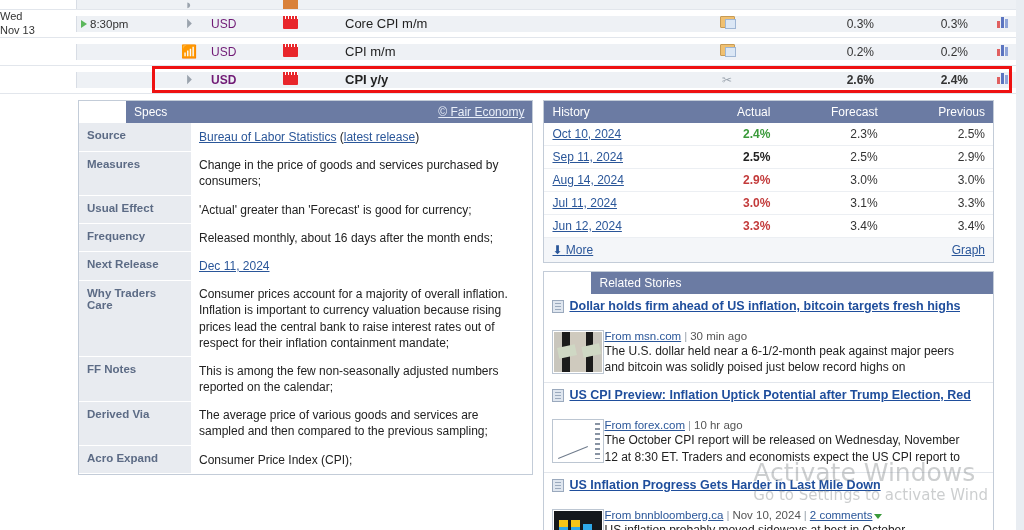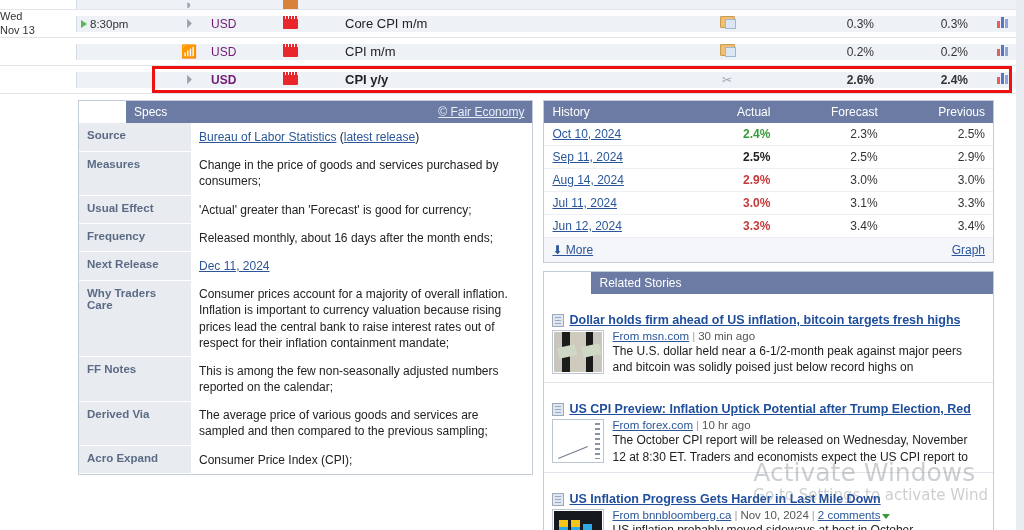--- a/index.html
+++ b/index.html
@@ -75,27 +75,27 @@
   table.hist td { font-size: 12px; padding: 4px 8px; text-align: right; border-bottom: 1px solid #eceff3; }
   table.hist td.l { text-align: left; }
   table.hist td a { color: #2a5699; }
   .v-up { color: #3a9a3a; font-weight: bold; }
   .v-down { color: #c33b3b; font-weight: bold; }
   .v-flat { color: #222; font-weight: bold; }
   .hist-foot { display: flex; justify-content: space-between; padding: 5px 8px; background: #f4f6f9; font-size: 12px; }
   .hist-foot a { color: #2a5699; }
 
   
-  .story { border-bottom: 1px solid #e2e6ec; padding: 19px 8px 7px 8px; }
+  .story { border-bottom: 1px solid #e2e6ec; padding: 5px 8px 7px 8px; }
   .story:last-child { border-bottom: none; }
   .story-title { display: flex; align-items: flex-start; gap: 5px; }
   .story-title a { color: #1f4e9c; font-weight: bold; font-size: 12.5px; text-decoration: underline; white-space: nowrap; overflow: hidden; }
   .doc-ico { flex: 0 0 auto; width: 12px; height: 13px; background: #dfe6ef; border: 1px solid #9aa9bd; margin-top: 1px; position: relative; }
   .doc-ico::after { content:""; position:absolute; left:2px; top:2px; right:2px; height:1px; background:#9aa9bd; box-shadow:0 3px 0 #9aa9bd, 0 6px 0 #9aa9bd; }
-  .story-body { display: flex; gap: 8px; margin-top: 3px; }
+  .story-body { display: flex; gap: 0; margin-top: 17px; }
   .thumb { flex: 0 0 auto; width: 52px; height: 44px; border: 1px solid #bcc6d2; background: #fff; padding: 1px; }
   .thumb-inner { width: 100%; height: 100%; position: relative; overflow: hidden; }
   .th-money { background: linear-gradient(90deg,#c9c6bd 0 16%, #1c1c1c 16% 34%, #cfcabe 34% 66%, #1a1a1a 66% 82%, #c9c6bd 82% 100%); }
   .th-money::after { content:""; position:absolute; left:4px; top:14px; width:18px; height:11px; background:#cfd8c4; transform: rotate(-12deg); box-shadow: 24px 4px 0 #cfd8c4; }
   .th-chart { background:#fff; }
   .th-chart::before { content:""; position:absolute; left:3px; bottom:8px; width:32px; height:1px; background:#6f7b8c; transform: rotate(-22deg); }
   .th-chart::after { content:""; position:absolute; right:2px; top:2px; bottom:2px; width:5px;
      background: repeating-linear-gradient(180deg,#8893a3 0 2px, #fff 2px 5px); }
   .th-bars { background:#15181c; }
   .th-bars i { position:absolute; bottom:5px; width:9px; background:#2fa8e8; display:block; }

